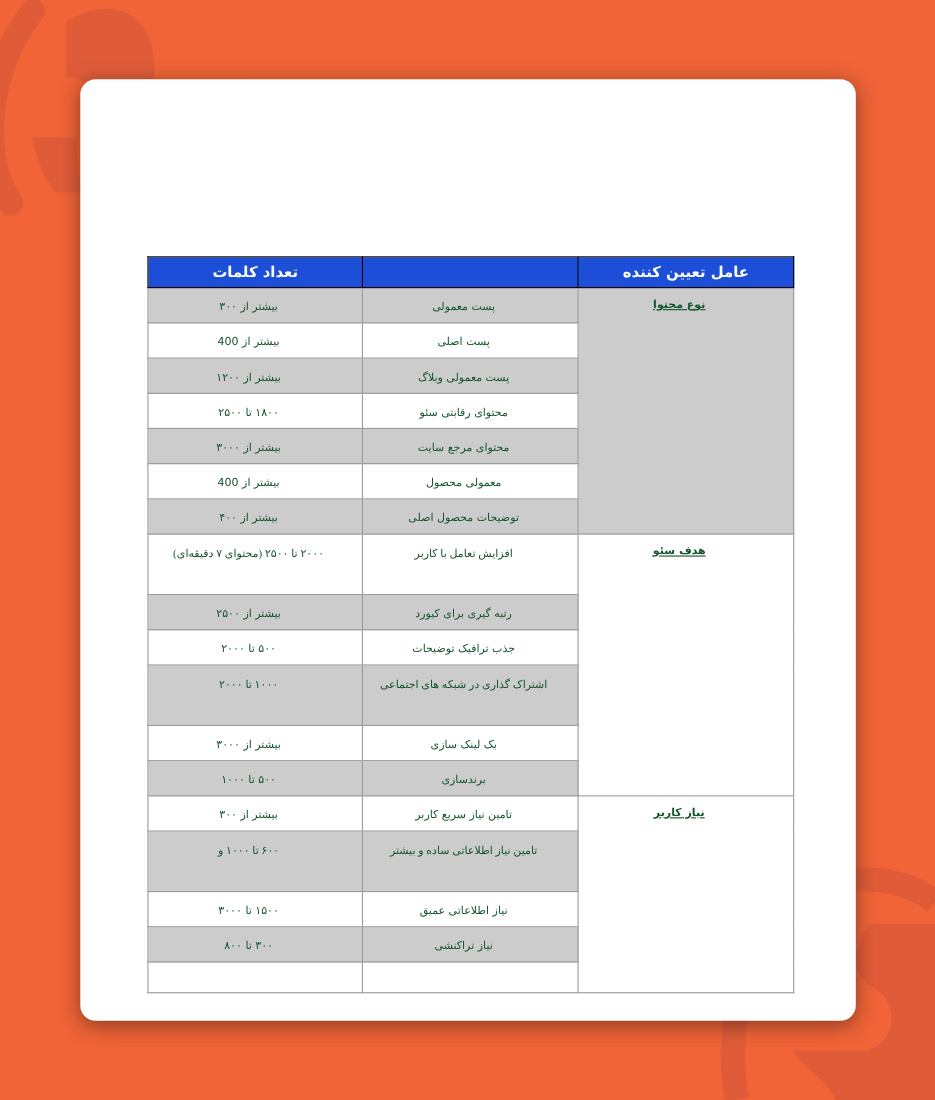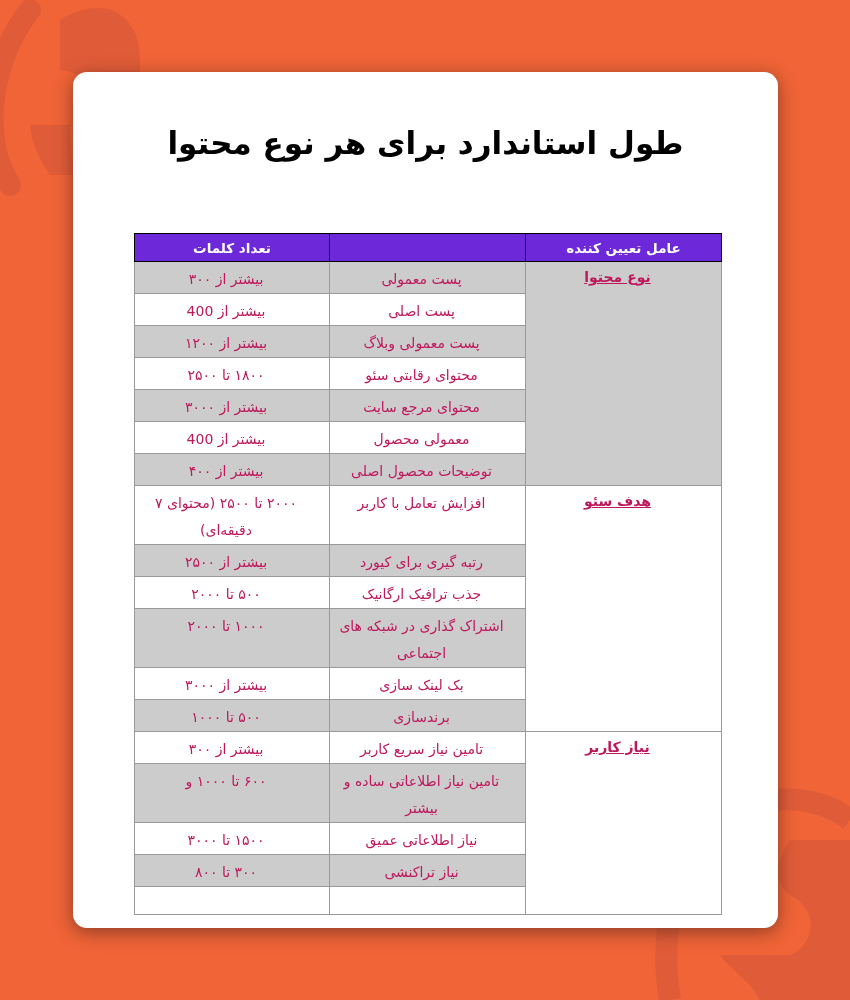--- a/index.html
+++ b/index.html
@@ -33,67 +33,66 @@
       left: 61px; top: 161px;
       width: 587px;
       border-collapse: collapse;
       direction: rtl;
       table-layout: fixed;
     }
     table.grid col.c-factor { width: 196px; }
     table.grid col.c-type { width: 196px; }
     table.grid col.c-count { width: 195px; }
     table.grid th {
-      background: #6d28d9;
+      background: #1d4ed8;
       color: #ffffff;
       font-size: 13.5px;
       font-weight: bold;
       height: 28px;
       padding: 0 30px;
       border: 1px solid #000;
       vertical-align: middle;
     }
     table.grid th.h-factor { text-align: center; }
     table.grid th.h-count { text-align: center; }
     table.grid td {
       border: 1px solid #9a9a9a;
-      font-size: 14px;
-      color: #be185d;
+      font-size: 10px;
+      color: #14532d;
       text-align: center;
       vertical-align: top;
       padding: 4px 20px 0 8px;
       line-height: 27px;
       height: 28px;
     }
     table.grid td.factor {
       font-weight: bold;
       vertical-align: top;
       padding-top: 2px;
       text-decoration: underline;
     }
     table.grid tr.shaded td.sub, table.grid tr.shaded td.count { background: #cccccc; }
     table.grid td.factor.shaded { background: #cccccc; }
     table.grid td.factor.white { background: #ffffff; }
-    table.grid td.tall { height: 55px; }
+    table.grid td.tall { height: 55px; font-family: Liberation Serif, serif; }
   </style>
 </head>
 <body>
 
 <svg class="bg-shape" style="left:0;top:0;" width="140" height="200" viewBox="0 0 140 200">
   <path d="M10 185 C -20 140, -10 60, 30 10" stroke="#e05c38" stroke-width="22" fill="none" stroke-linecap="round"></path>
   <path d="M60 20 C 100 -5, 140 10, 140 60 L 140 120 L 100 120 C 95 90, 80 70, 60 70 Z" fill="#e05c38"></path>
   <path d="M30 125 L 70 125 C 70 150, 72 160, 75 175 L 50 175 C 40 160, 32 145, 30 125 Z" fill="#e05c38"></path>
 </svg>
 <svg class="bg-shape" style="left:640px;top:780px;" width="210" height="220" viewBox="0 0 210 220">
   <path d="M30 220 C 20 160, 30 80, 80 40 C 120 10, 180 15, 210 40" stroke="#e05c38" stroke-width="22" fill="none"></path>
   <path d="M150 60 L 210 60 L 210 220 L 120 220 C 110 200, 90 190, 80 175 L 150 175 C 175 165, 180 130, 150 115 C 130 100, 140 75, 150 60 Z" fill="#e05c38"></path>
 </svg>
 
 <div class="card">
-  <h1 class="page-title">طول استاندارد برای هر نوع محتوا</h1>
 
   <table class="grid">
     <colgroup>
       <col class="c-factor">
         <col class="c-type">
         <col class="c-count">
     </colgroup>
     <thead>
       <tr>
         <th class="h-factor">عامل تعیین کننده</th>
@@ -136,21 +135,21 @@
       <tr>
         <td class="factor white" rowspan="6">هدف سئو</td>
         <td class="sub tall">افزایش تعامل با کاربر</td>
         <td class="count tall">۲۰۰۰ تا ۲۵۰۰ (محتوای ۷ دقیقه‌ای)</td>
       </tr>
       <tr class="shaded">
         <td class="sub">رتبه گیری برای کیورد</td>
         <td class="count">بیشتر از ۲۵۰۰</td>
       </tr>
       <tr>
-        <td class="sub">جذب ترافیک ارگانیک</td>
+        <td class="sub">جذب ترافیک توضیحات</td>
         <td class="count">۵۰۰ تا ۲۰۰۰</td>
       </tr>
       <tr class="shaded">
         <td class="sub tall">اشتراک گذاری در شبکه های اجتماعی</td>
         <td class="count tall">۱۰۰۰ تا ۲۰۰۰</td>
       </tr>
       <tr>
         <td class="sub">بک لینک سازی</td>
         <td class="count">بیشتر از ۳۰۰۰</td>
       </tr>

